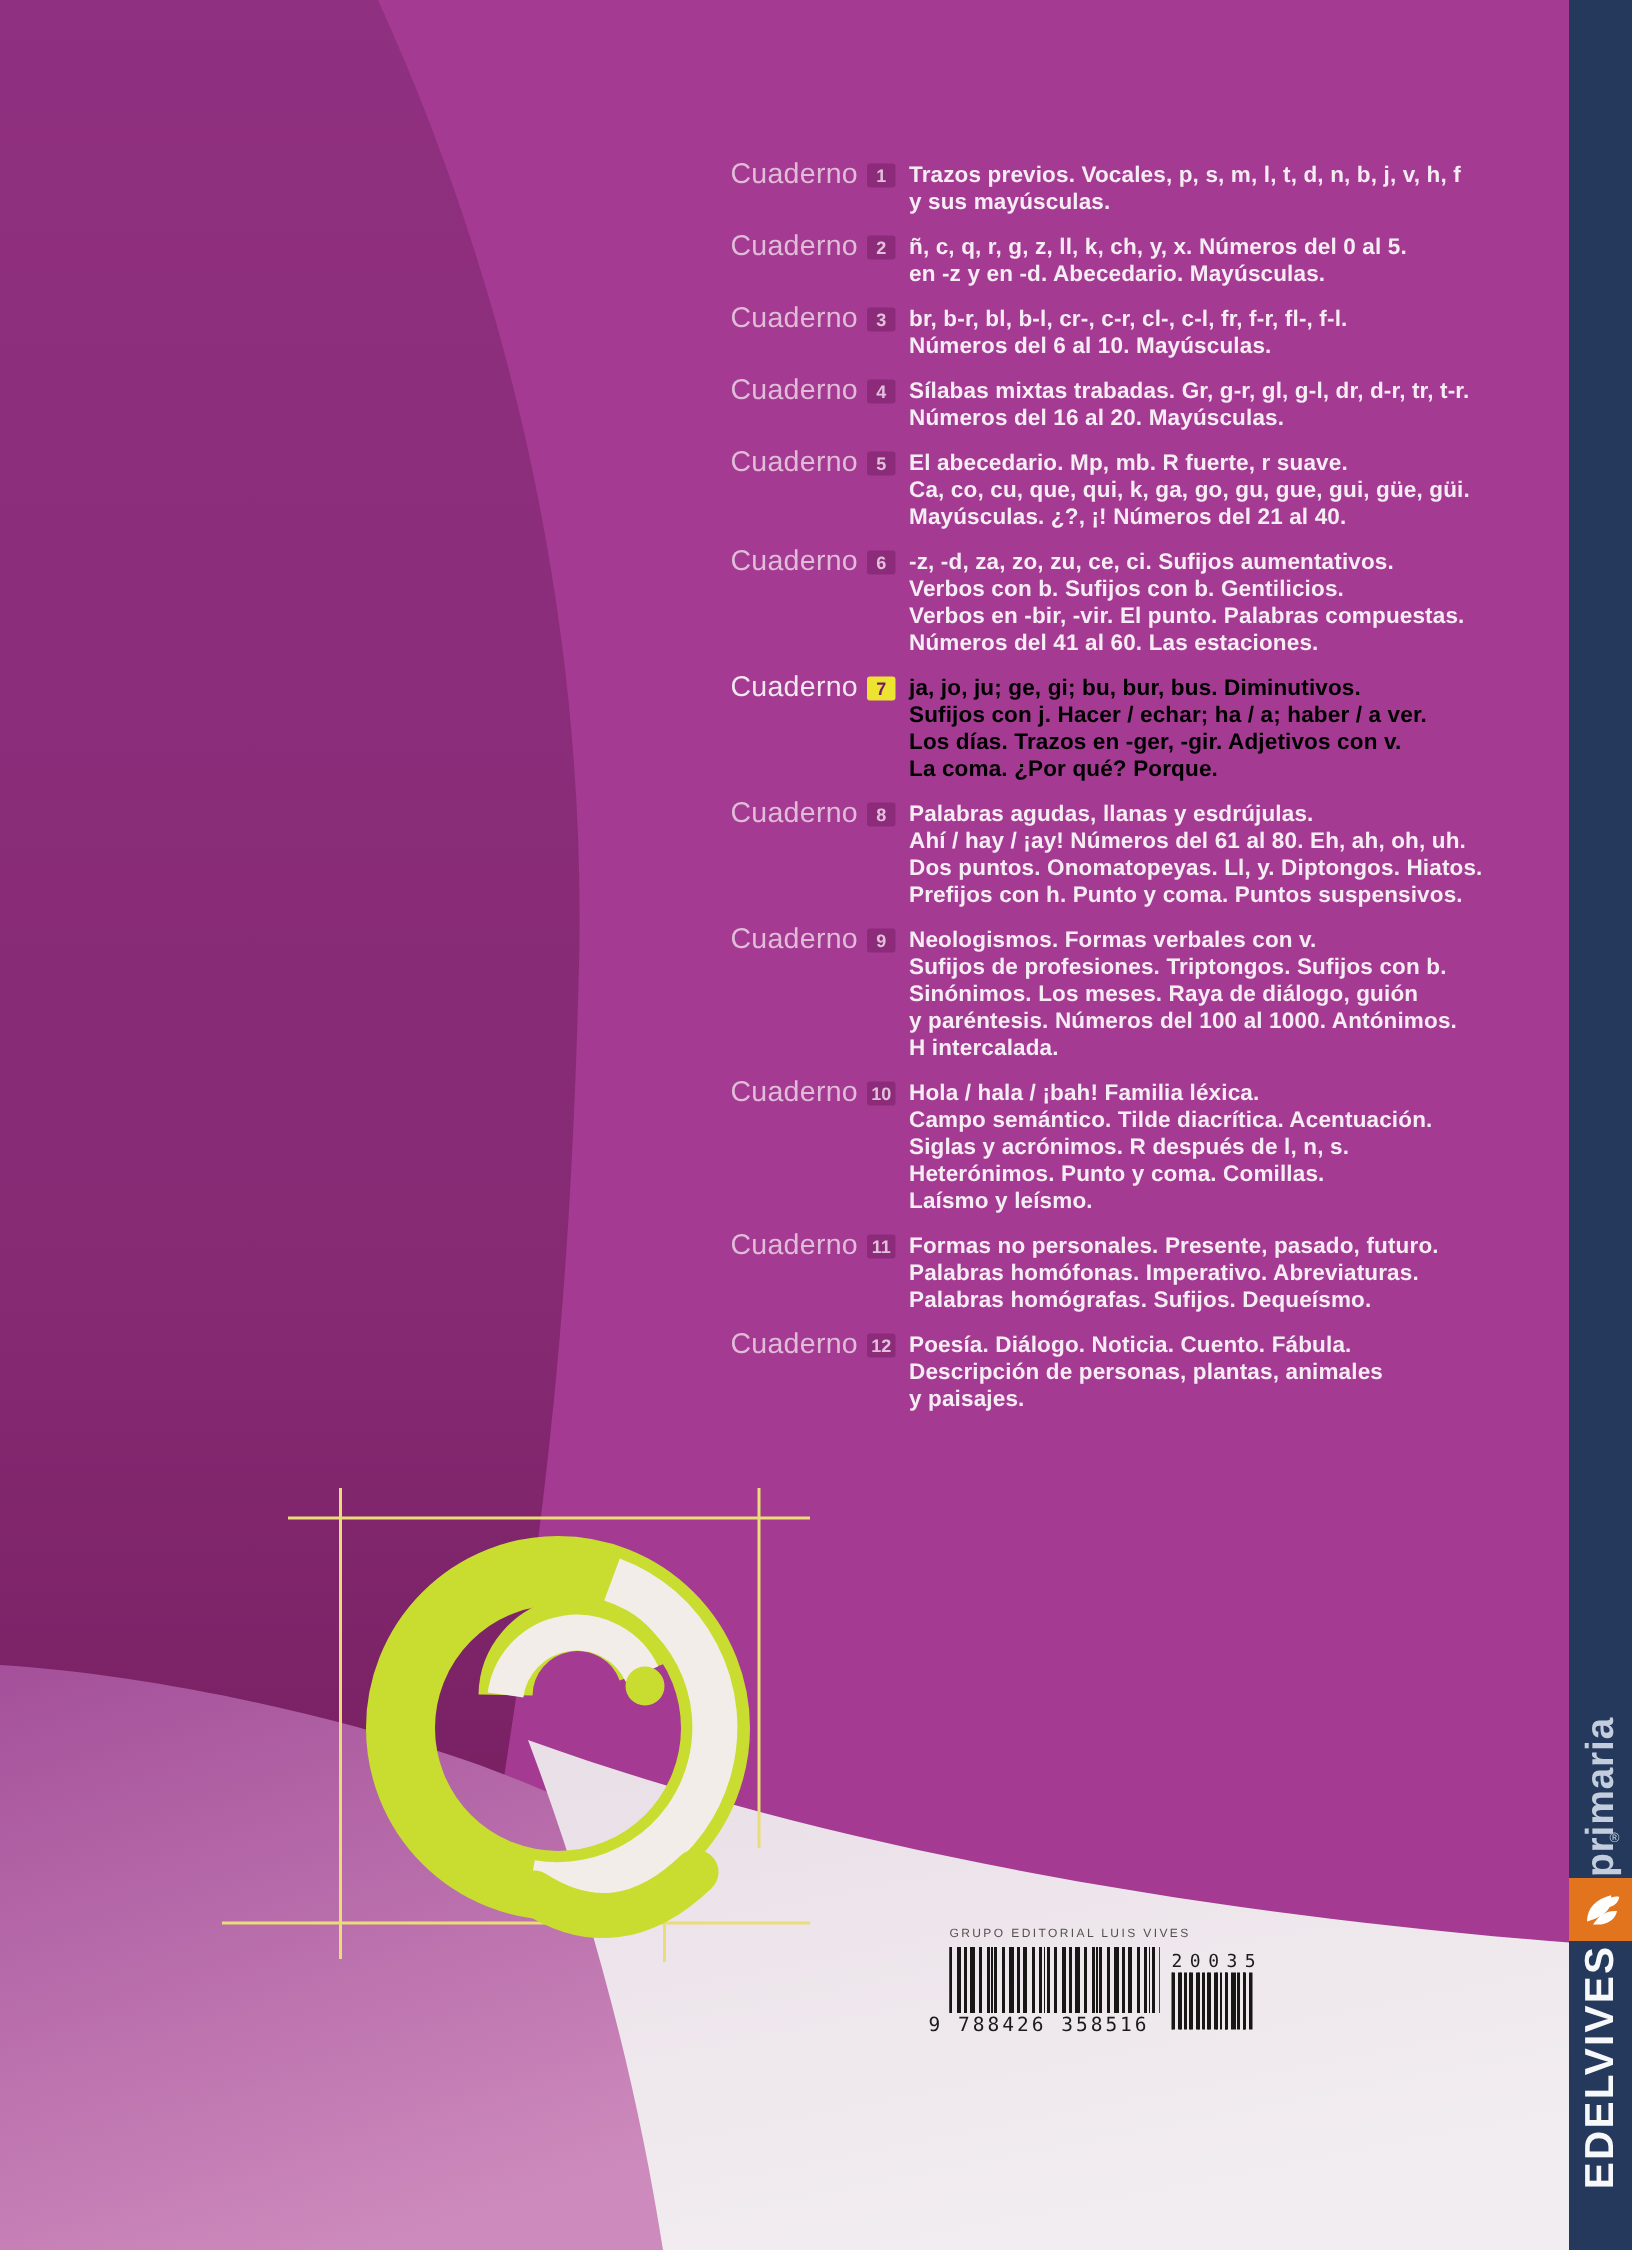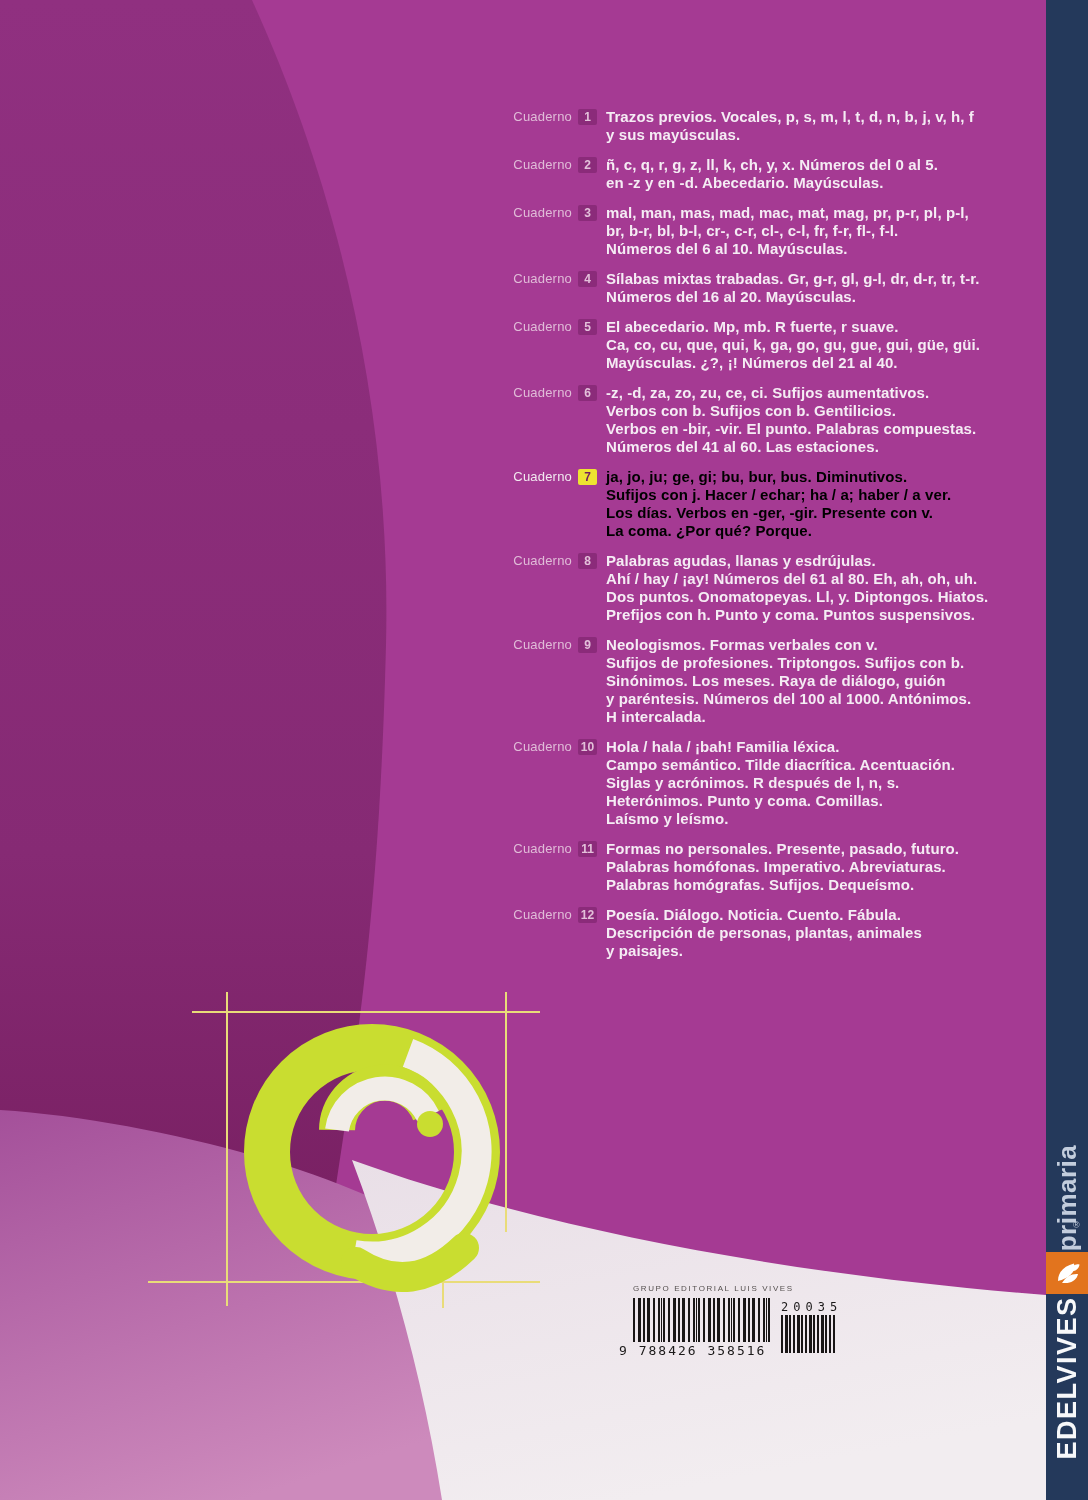--- a/index.html
+++ b/index.html
@@ -8,21 +8,21 @@
     background:#a53a93;
     font-family:"Liberation Sans", sans-serif;
   }
   .bgart { position:absolute; left:0; top:0; }
 
   
   .toc { position:absolute; left:0; top:108px; width:1040px; }
   .entry { position:relative; margin-bottom:12px; min-height:18px; }
   .entry .label {
     position:absolute; left:420px; width:152px; text-align:right;
-    font-size:13px; line-height:18px; color:#e0bcd8; letter-spacing:.2px;
+    font-size:19px; line-height:18px; color:#e0bcd8; letter-spacing:.2px;
   }
   .entry .badge {
     position:absolute; left:578px; top:1px; width:19px; height:16px;
     background:#8b2b7a; color:#e3c0da; border-radius:2px;
     font-size:12px; font-weight:bold; line-height:16px; text-align:center;
   }
   .entry .topics {
     margin-left:606px; font-size:15px; font-weight:bold; line-height:18px;
     color:#f5ecf4; letter-spacing:.1px; white-space:nowrap;
   }
@@ -132,21 +132,20 @@
         <span class="badge">2</span>
         <div class="topics">
           <div>ñ, c, q, r, g, z, ll, k, ch, y, x. Números del 0 al 5.</div>
           <div>en -z y en -d. Abecedario. Mayúsculas.</div>
         </div>
       </div>
       <div class="entry">
         <span class="label">Cuaderno</span>
         <span class="badge">3</span>
         <div class="topics">
-          <div>mal, man, mas, mad, mac, mat, mag, pr, p-r, pl, p-l,</div>
           <div>br, b-r, bl, b-l, cr-, c-r, cl-, c-l, fr, f-r, fl-, f-l.</div>
           <div>Números del 6 al 10. Mayúsculas.</div>
         </div>
       </div>
       <div class="entry">
         <span class="label">Cuaderno</span>
         <span class="badge">4</span>
         <div class="topics">
           <div>Sílabas mixtas trabadas. Gr, g-r, gl, g-l, dr, d-r, tr, t-r.</div>
           <div>Números del 16 al 20. Mayúsculas.</div>
@@ -170,21 +169,21 @@
           <div>Verbos en -bir, -vir. El punto. Palabras compuestas.</div>
           <div>Números del 41 al 60. Las estaciones.</div>
         </div>
       </div>
       <div class="entry highlight">
         <span class="label">Cuaderno</span>
         <span class="badge">7</span>
         <div class="topics">
           <div>ja, jo, ju; ge, gi; bu, bur, bus. Diminutivos.</div>
           <div>Sufijos con j. Hacer / echar; ha / a; haber / a ver.</div>
-          <div>Los días. Verbos en -ger, -gir. Presente con v.</div>
+          <div>Los días. Trazos en -ger, -gir. Adjetivos con v.</div>
           <div>La coma. ¿Por qué? Porque.</div>
         </div>
       </div>
       <div class="entry">
         <span class="label">Cuaderno</span>
         <span class="badge">8</span>
         <div class="topics">
           <div>Palabras agudas, llanas y esdrújulas.</div>
           <div>Ahí / hay / ¡ay! Números del 61 al 80. Eh, ah, oh, uh.</div>
           <div>Dos puntos. Onomatopeyas. Ll, y. Diptongos. Hiatos.</div>

